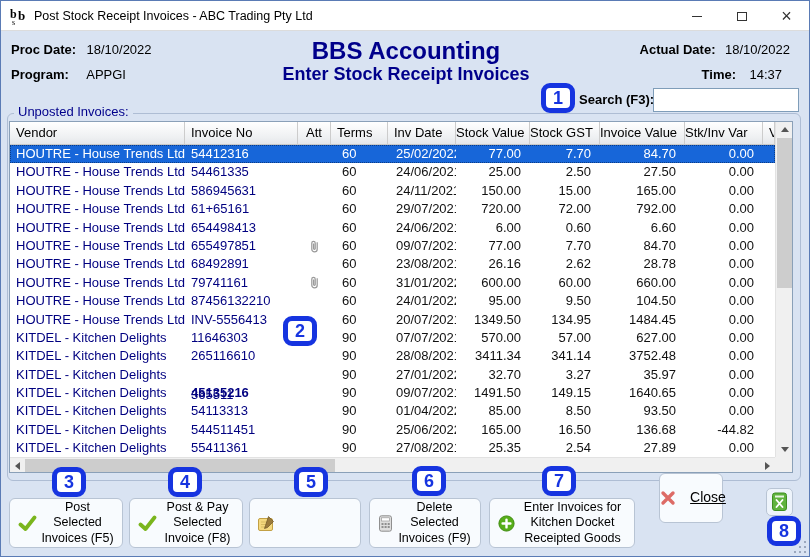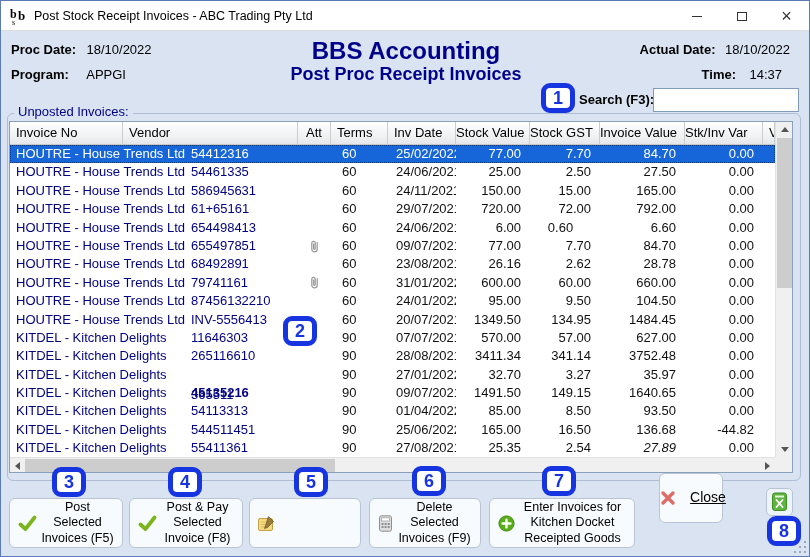--- a/index.html
+++ b/index.html
@@ -120,40 +120,40 @@
 
   <div class="hrow" style="left:10px; top:39px;">
     <span class="lbl">Proc Date:</span>
     <span class="val" style="margin-left:6px;">18/10/2022</span>
   </div>
   <div class="hrow" style="left:10px; top:64px;">
     <span class="lbl">Program:</span>
     <span class="val" style="margin-left:13px;">APPGI</span>
   </div>
   <div class="app-title">BBS Accounting</div>
-  <div class="screen-title">Post Proc Receipt Invoices</div>
+  <div class="screen-title">Enter Stock Receipt Invoices</div>
   <div class="hrow right-align" style="right:19px; top:39px;">
     <span class="lbl">Actual Date:</span>
     <span class="val" style="margin-left:5px;">18/10/2022</span>
   </div>
   <div class="hrow right-align" style="right:27px; top:64px;">
     <span class="lbl">Time:</span>
     <span class="val" style="margin-left:9px;">14:37</span>
   </div>
 
   <div class="search-label">Search (F3):</div>
   <input class="search-input" type="text" value="" style="">
 
   <div class="groupbox"></div>
   <div class="group-label">Unposted Invoices:</div>
 
   <div class="tablewrap">
     <div class="grid-header" id="gridHeader">
+        <div class="hcell" style="width: 175px;">Vendor</div>
         <div class="hcell" style="width: 113px;">Invoice No</div>
-        <div class="hcell" style="width: 175px;">Vendor</div>
         <div class="hcell center" style="width: 33px;">Att</div>
         <div class="hcell" style="width: 57px;">Terms</div>
         <div class="hcell" style="width: 68px;">Inv Date</div>
         <div class="hcell right" style="width: 74px;">Stock Value</div>
         <div class="hcell right" style="width: 70px;">Stock GST</div>
         <div class="hcell right" style="width: 85px;">Invoice Value</div>
         <div class="hcell right" style="width: 78px;">Stk/Inv Var</div>
         <div class="hcell" style="width: 12px;">Va</div>
       </div>
     <div class="grid-body" id="gridBody">
@@ -205,21 +205,21 @@
           <div class="cell c-num" style="width: 78px;">0.00</div>
           <div class="cell " style="width: 12px;"></div>
         </div>
         <div class="row">
           <div class="cell c-navy" style="width: 175px;">HOUTRE - House Trends Ltd</div>
           <div class="cell c-navy" style="width: 113px;">654498413</div>
           <div class="cell c-att" style="width: 33px;"></div>
           <div class="cell c-terms" style="width: 57px;">60</div>
           <div class="cell c-date" style="width: 68px;">24/06/2021</div>
           <div class="cell c-num" style="width: 74px;">6.00</div>
-          <div class="cell c-num" style="width: 70px; text-align: center;">0.60</div>
+          <div class="cell c-num" style="width: 70px;">0.60</div>
           <div class="cell c-num" style="width: 85px;">6.60</div>
           <div class="cell c-num" style="width: 78px;">0.00</div>
           <div class="cell " style="width: 12px;"></div>
         </div>
         <div class="row">
           <div class="cell c-navy" style="width: 175px;">HOUTRE - House Trends Ltd</div>
           <div class="cell c-navy" style="width: 113px;">655497851</div>
           <div class="cell c-att" style="width: 33px;">
             <svg width="11" height="15" viewBox="0 0 11 15">
               <path d="M8.2,3.2 v7 a2.7,2.7 0 0 1 -5.4,0 v-6.2 a1.7,1.7 0 0 1 3.4,0 v5.6 a0.8,0.8 0 0 1 -1.6,0 v-5" fill="none" stroke="#9a9a9a" stroke-width="1.25"></path>
@@ -358,21 +358,21 @@
           <div class="cell " style="width: 12px;"></div>
         </div>
         <div class="row">
           <div class="cell c-navy" style="width: 175px;">KITDEL - Kitchen Delights</div>
           <div class="cell c-navy" style="width: 113px;">55411361</div>
           <div class="cell c-att" style="width: 33px;"></div>
           <div class="cell c-terms" style="width: 57px;">90</div>
           <div class="cell c-date" style="width: 68px;">27/08/2021</div>
           <div class="cell c-num" style="width: 74px;">25.35</div>
           <div class="cell c-num" style="width: 70px;">2.54</div>
-          <div class="cell c-num" style="width: 85px; font-style: italic;">27.89</div>
+          <div class="cell c-num" style="width: 85px;">27.89</div>
           <div class="cell c-num" style="width: 78px;">0.00</div>
           <div class="cell " style="width: 12px;"></div>
         </div>
       </div>
 
     <div class="vscroll">
       <span class="sbtn up">
           <i class="tri-up"></i>
         </span>
       <span class="vthumb"></span>

